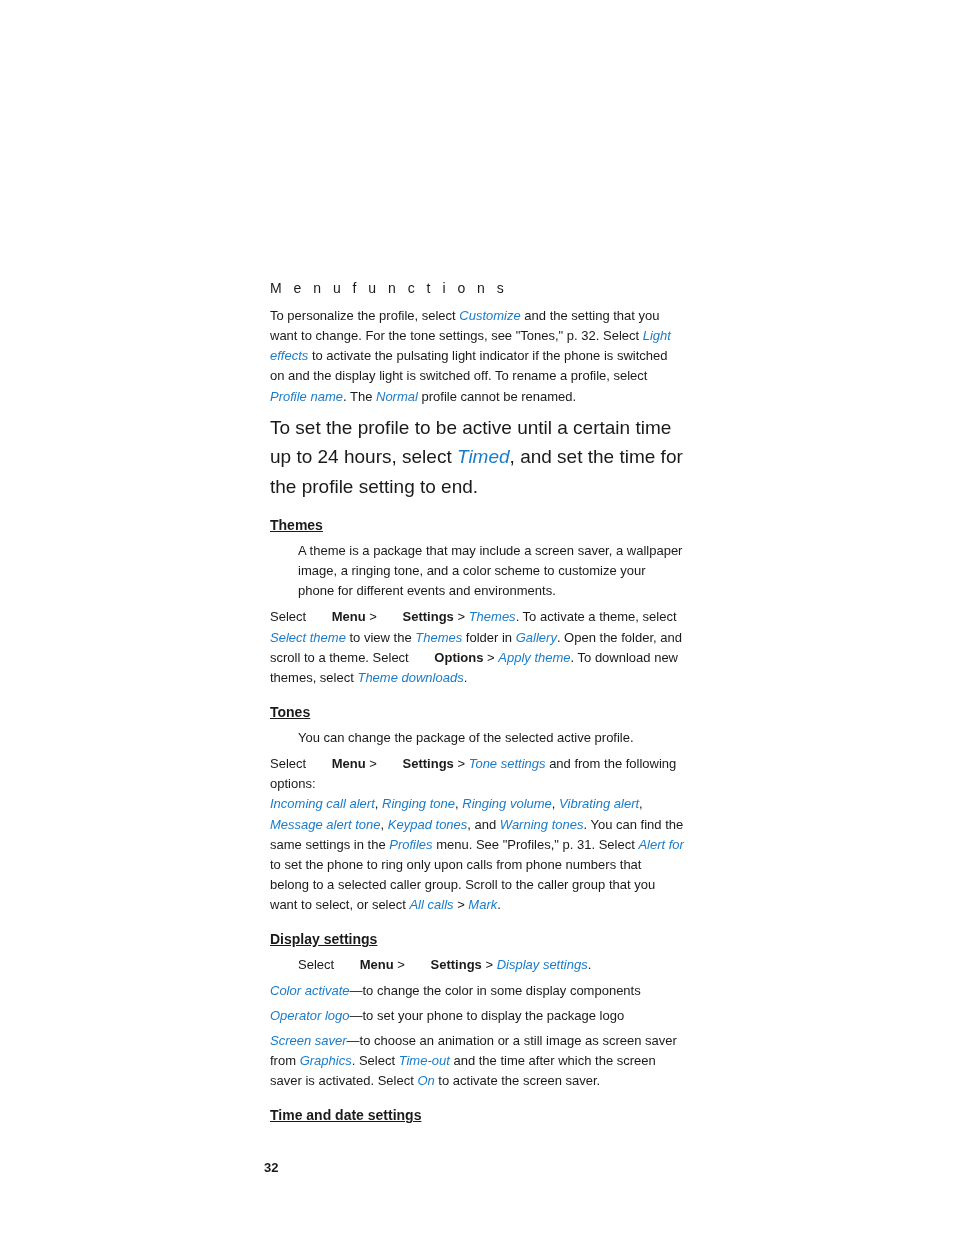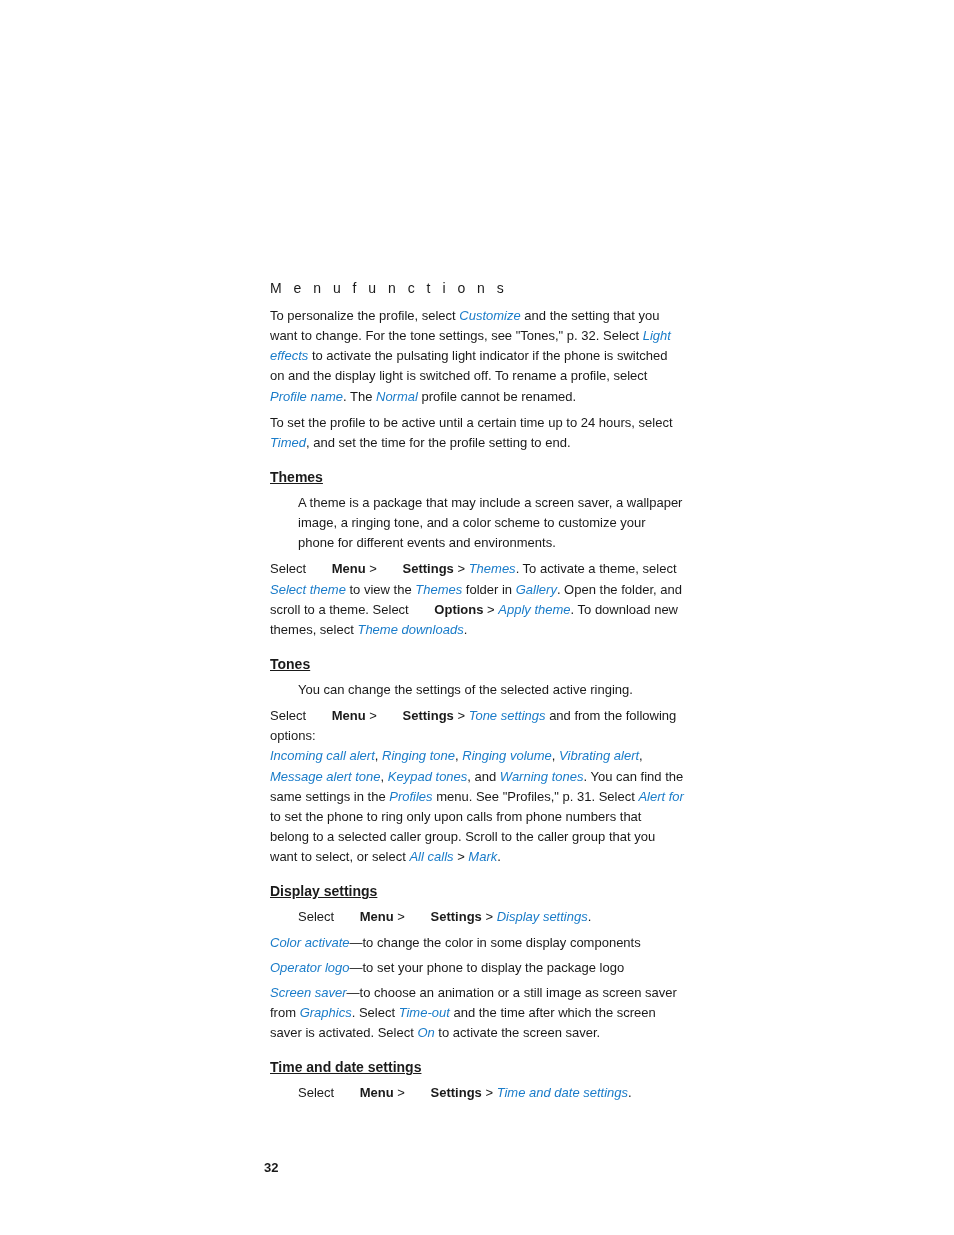--- a/index.html
+++ b/index.html
@@ -39,21 +39,21 @@
     }
 
     .intro-text {
       font-size: 13px;
       line-height: 1.55;
       color: #1a1a1a;
       margin-bottom: 6px;
     }
 
     .intro-text2 {
-      font-size: 13px;
+      font-size: 19px;
       line-height: 1.55;
       color: #1a1a1a;
       margin-bottom: 16px;
     }
 
     .section-heading {
       font-size: 14px;
       font-weight: bold;
       color: #1a1a1a;
       text-decoration: underline;
@@ -125,41 +125,38 @@
       <span>To set the profile to be active until a certain time up to 24 hours, select </span><a class="italic-link">Timed</a><span>, and set the time for the profile setting to end.</span>
     </p>
 
     <h2 class="section-heading">Themes</h2>
     <p class="section-body">A theme is a package that may include a screen saver, a wallpaper image, a ringing tone, and a color scheme to customize your phone for different events and environments.</p>
     <p class="section-body-last">
       <span>Select </span><span class="bold">Menu</span><span> &gt; </span><span class="bold">Settings</span><span> &gt; </span><a class="italic-link">Themes</a><span>. To activate a theme, select </span><a class="italic-link">Select theme</a><span> to view the </span><a class="italic-link">Themes</a><span> folder in </span><a class="italic-link">Gallery</a><span>. Open the folder, and scroll to a theme. Select </span><span class="bold">Options</span><span> &gt; </span><a class="italic-link">Apply theme</a><span>. To download new themes, select </span><a class="italic-link">Theme downloads</a><span>.</span>
     </p>
 
     <h2 class="section-heading">Tones</h2>
-    <p class="section-body">You can change the settings of the selected active ringing.</p>
+    <p class="section-body">You can change the package of the selected active profile.</p>
     <p class="section-body-last">
       <span>Select </span><span class="bold">Menu</span><span> &gt; </span><span class="bold">Settings</span><span> &gt; </span><a class="italic-link">Tone settings</a><span> and from the following options:</span><br><a class="italic-link">Incoming call alert</a><span>, </span><a class="italic-link">Ringing tone</a><span>, </span><a class="italic-link">Ringing volume</a><span>, </span><a class="italic-link">Vibrating alert</a><span>, </span><a class="italic-link">Message alert tone</a><span>, </span><a class="italic-link">Keypad tones</a><span>, and </span><a class="italic-link">Warning tones</a><span>. You can find the same settings in the </span><a class="italic-link">Profiles</a><span> menu. See "Profiles," p. 31. Select </span><a class="italic-link">Alert for</a><span> to set the phone to ring only upon calls from phone numbers that belong to a selected caller group. Scroll to the caller group that you want to select, or select </span><a class="italic-link">All calls</a><span> &gt; </span><a class="italic-link">Mark</a><span>.</span>
     </p>
 
     <h2 class="section-heading">Display settings</h2>
     <p class="section-body">
       <span>Select </span><span class="bold">Menu</span><span> &gt; </span><span class="bold">Settings</span><span> &gt; </span><a class="italic-link">Display settings</a><span>.</span>
     </p>
     <p class="display-settings-list">
       <a class="italic-link">Color activate</a><span>—to change the color in some display components</span>
     </p>
     <p class="display-settings-list">
       <a class="italic-link">Operator logo</a><span>—to set your phone to display the package logo</span>
     </p>
     <p class="section-body-last">
       <a class="italic-link">Screen saver</a><span>—to choose an animation or a still image as screen saver from </span><a class="italic-link">Graphics</a><span>. Select </span><a class="italic-link">Time-out</a><span> and the time after which the screen saver is activated. Select </span><a class="italic-link">On</a><span> to activate the screen saver.</span>
     </p>
 
     <h2 class="section-heading">Time and date settings</h2>
-    <p class="section-body">
-      <span>Select </span><span class="bold">Menu</span><span> &gt; </span><span class="bold">Settings</span><span> &gt; </span><a class="italic-link">Time and date settings</a><span>.</span>
-    </p>
 
   </div>
 
   <div class="page-number">32</div>
 
 </div>
 
 </body></html>

